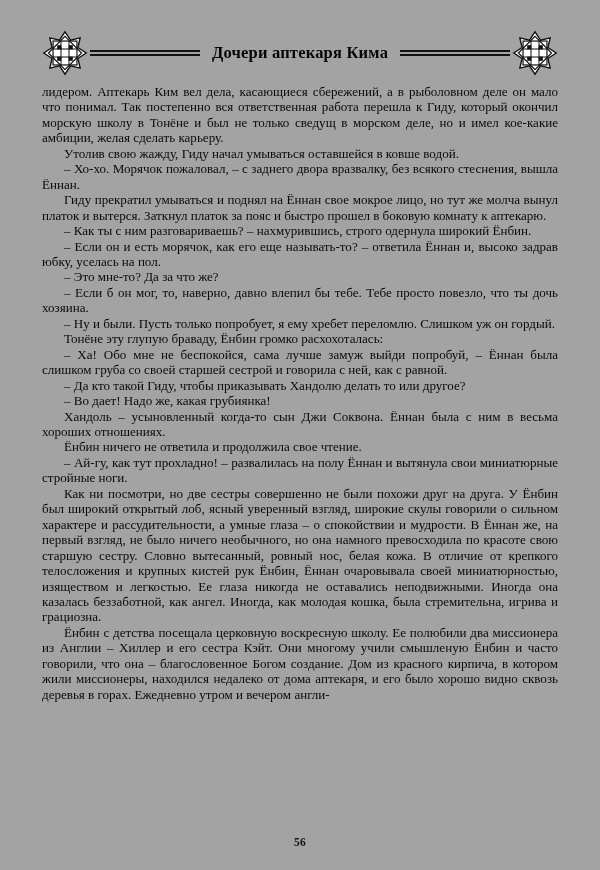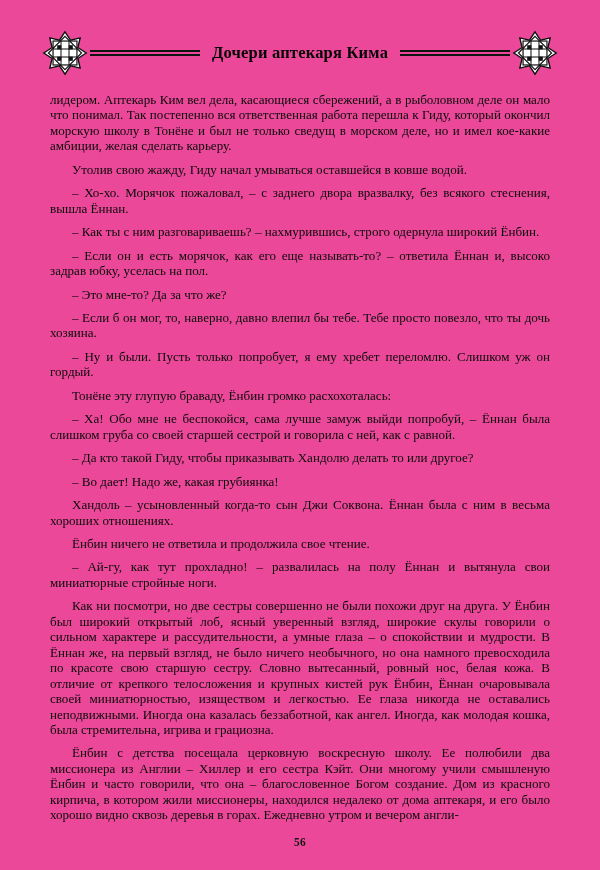--- a/index.html
+++ b/index.html
@@ -14,21 +14,21 @@
     color: #0a0a0a;
     overflow: hidden;
   }
 
   .page {
     position: relative;
     width: 600px;
     height: 870px;
     box-sizing: border-box;
     padding: 0;
-    background: #ec4899;
+    background: #a3a3a3;
   }
 
   
   .running-head {
     position: absolute;
     left: 42px;
     top: 28px;
     width: 516px;
     height: 50px;
     display: flex;
@@ -82,21 +82,21 @@
     width: 516px;
     text-align: justify;
     text-justify: inter-word;
     font-size: 13.05px;
     line-height: 15.45px;
     -webkit-hyphens: none;
     hyphens: none;
   }
 
   .body-text p {
-    margin: 8px;
+    margin: 0;
     text-indent: 22px;
     text-align: justify;
     white-space: normal;
   }
 
   .body-text p.no-indent {
     text-indent: 0;
   }
 
   
@@ -168,20 +168,21 @@
         </g>
       </svg>
     </span>
 
   </div>
 
   <div class="body-text">
     <p class="no-indent">лидером. Аптекарь Ким вел дела, касающиеся сбережений, а в рыболовном деле он мало что понимал. Так постепенно вся ответственная работа перешла к Гиду, который окончил морскую школу в Тонёне и был не только сведущ в морском деле, но и имел кое-какие амбиции, желая сделать карьеру.</p>
     <p>Утолив свою жажду, Гиду начал умываться оставшейся в ковше водой.</p>
     <p>– Хо-хо. Морячок пожаловал, – с заднего двора вразвалку, без всякого стеснения, вышла Ённан.</p>
+    <p>Гиду прекратил умываться и поднял на Ённан свое мокрое лицо, но тут же молча вынул платок и вытерся. Заткнул платок за пояс и быстро прошел в боковую комнату к аптекарю.</p>
     <p>– Как ты с ним разговариваешь? – нахмурившись, строго одернула широкий Ёнбин.</p>
     <p>– Если он и есть морячок, как его еще называть-то? – ответила Ённан и, высоко задрав юбку, уселась на пол.</p>
     <p>– Это мне-то? Да за что же?</p>
     <p>– Если б он мог, то, наверно, давно влепил бы тебе. Тебе просто повезло, что ты дочь хозяина.</p>
     <p>– Ну и были. Пусть только попробует, я ему хребет переломлю. Слишком уж он гордый.</p>
     <p>Тонёне эту глупую браваду, Ёнбин громко расхохоталась:</p>
     <p>– Ха! Обо мне не беспокойся, сама лучше замуж выйди попробуй, – Ённан была слишком груба со своей старшей сестрой и говорила с ней, как с равной.</p>
     <p>– Да кто такой Гиду, чтобы приказывать Хандолю делать то или другое?</p>
     <p>– Во дает! Надо же, какая грубиянка!</p>
     <p>Хандоль – усыновленный когда-то сын Джи Соквона. Ённан была с ним в весьма хороших отношениях.</p>

